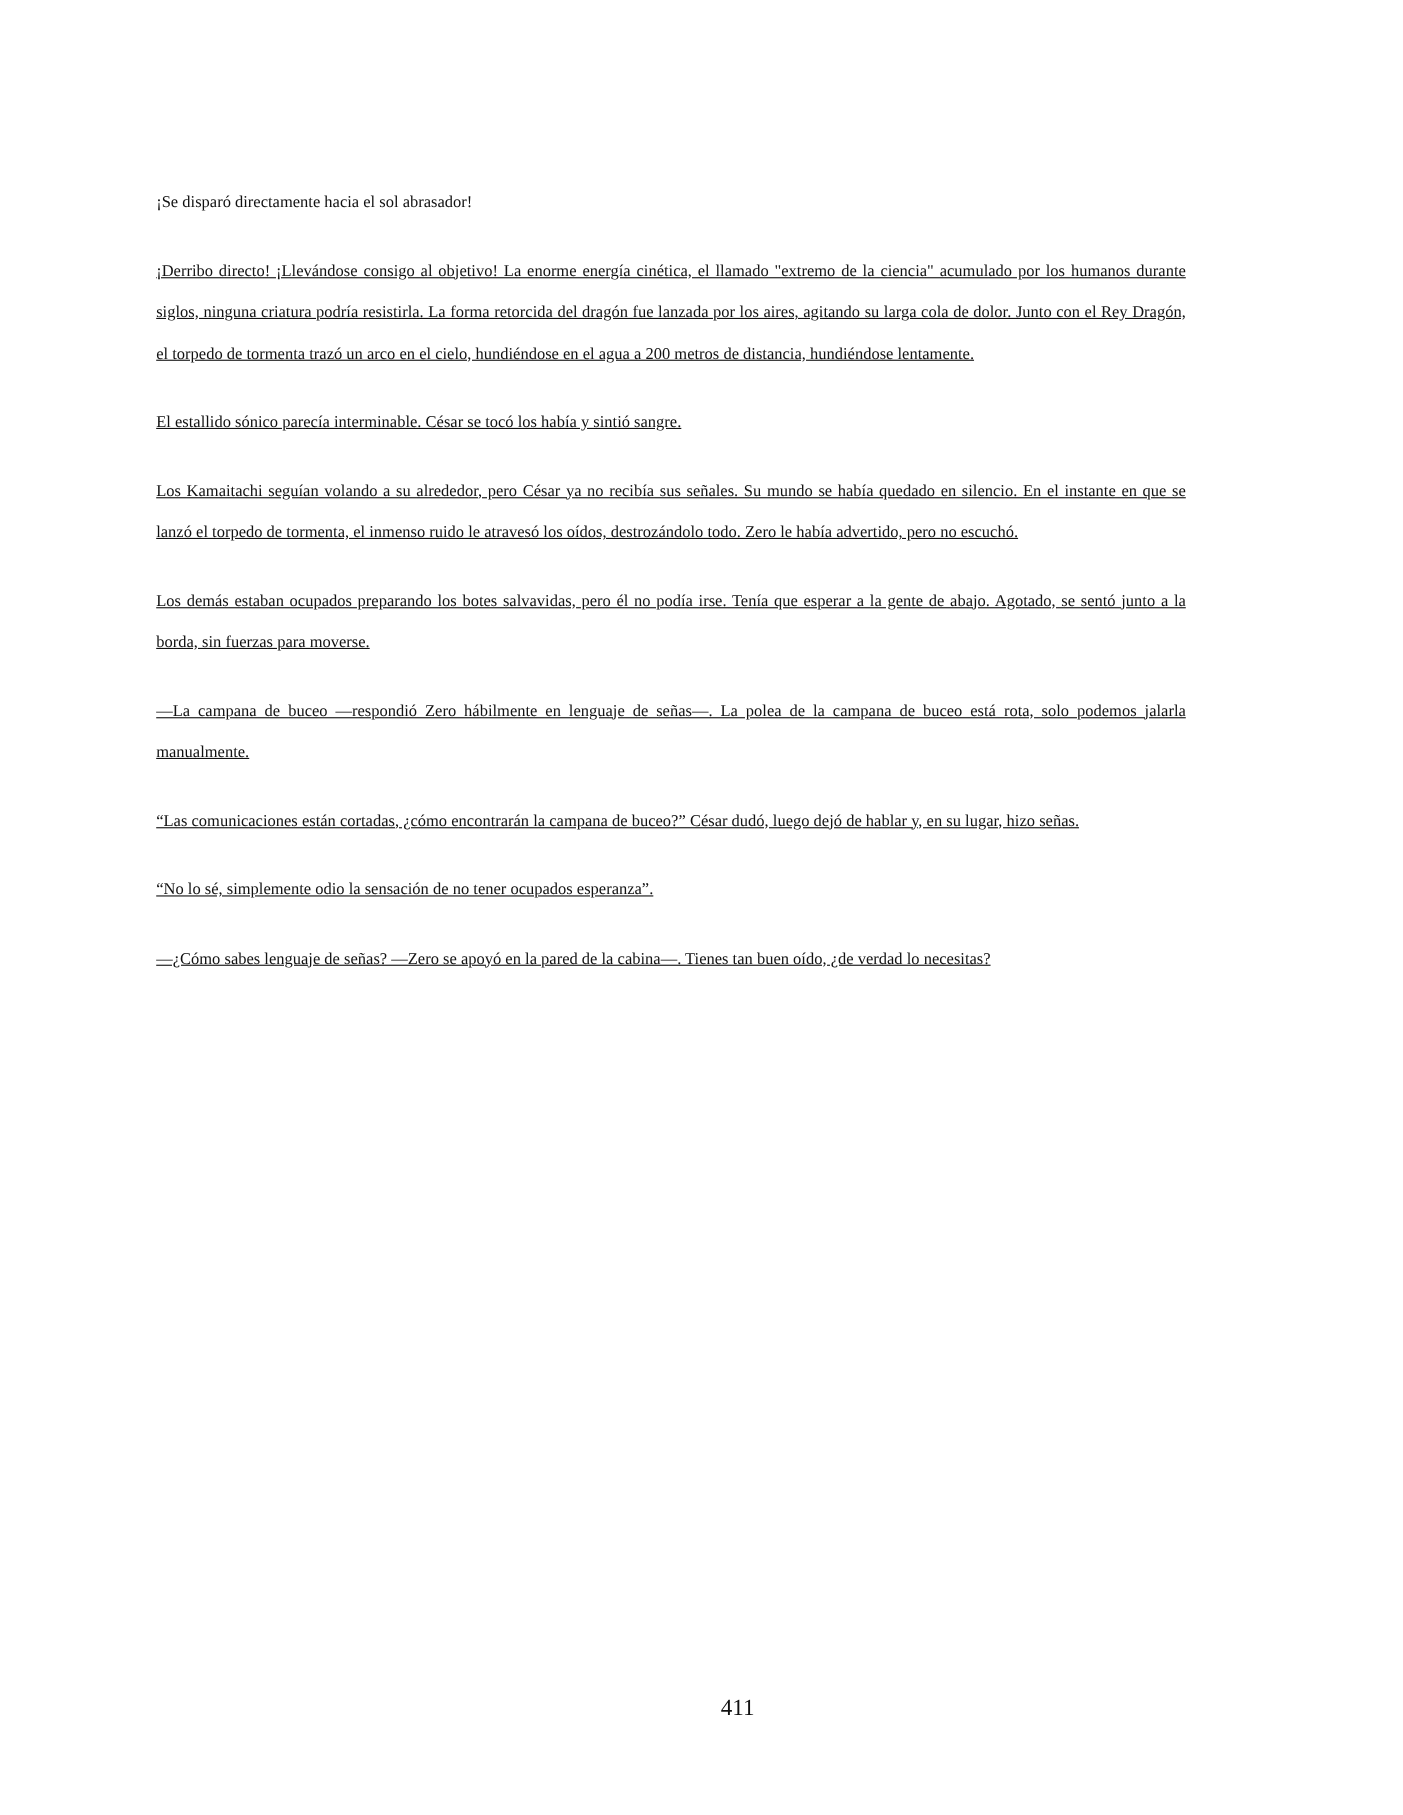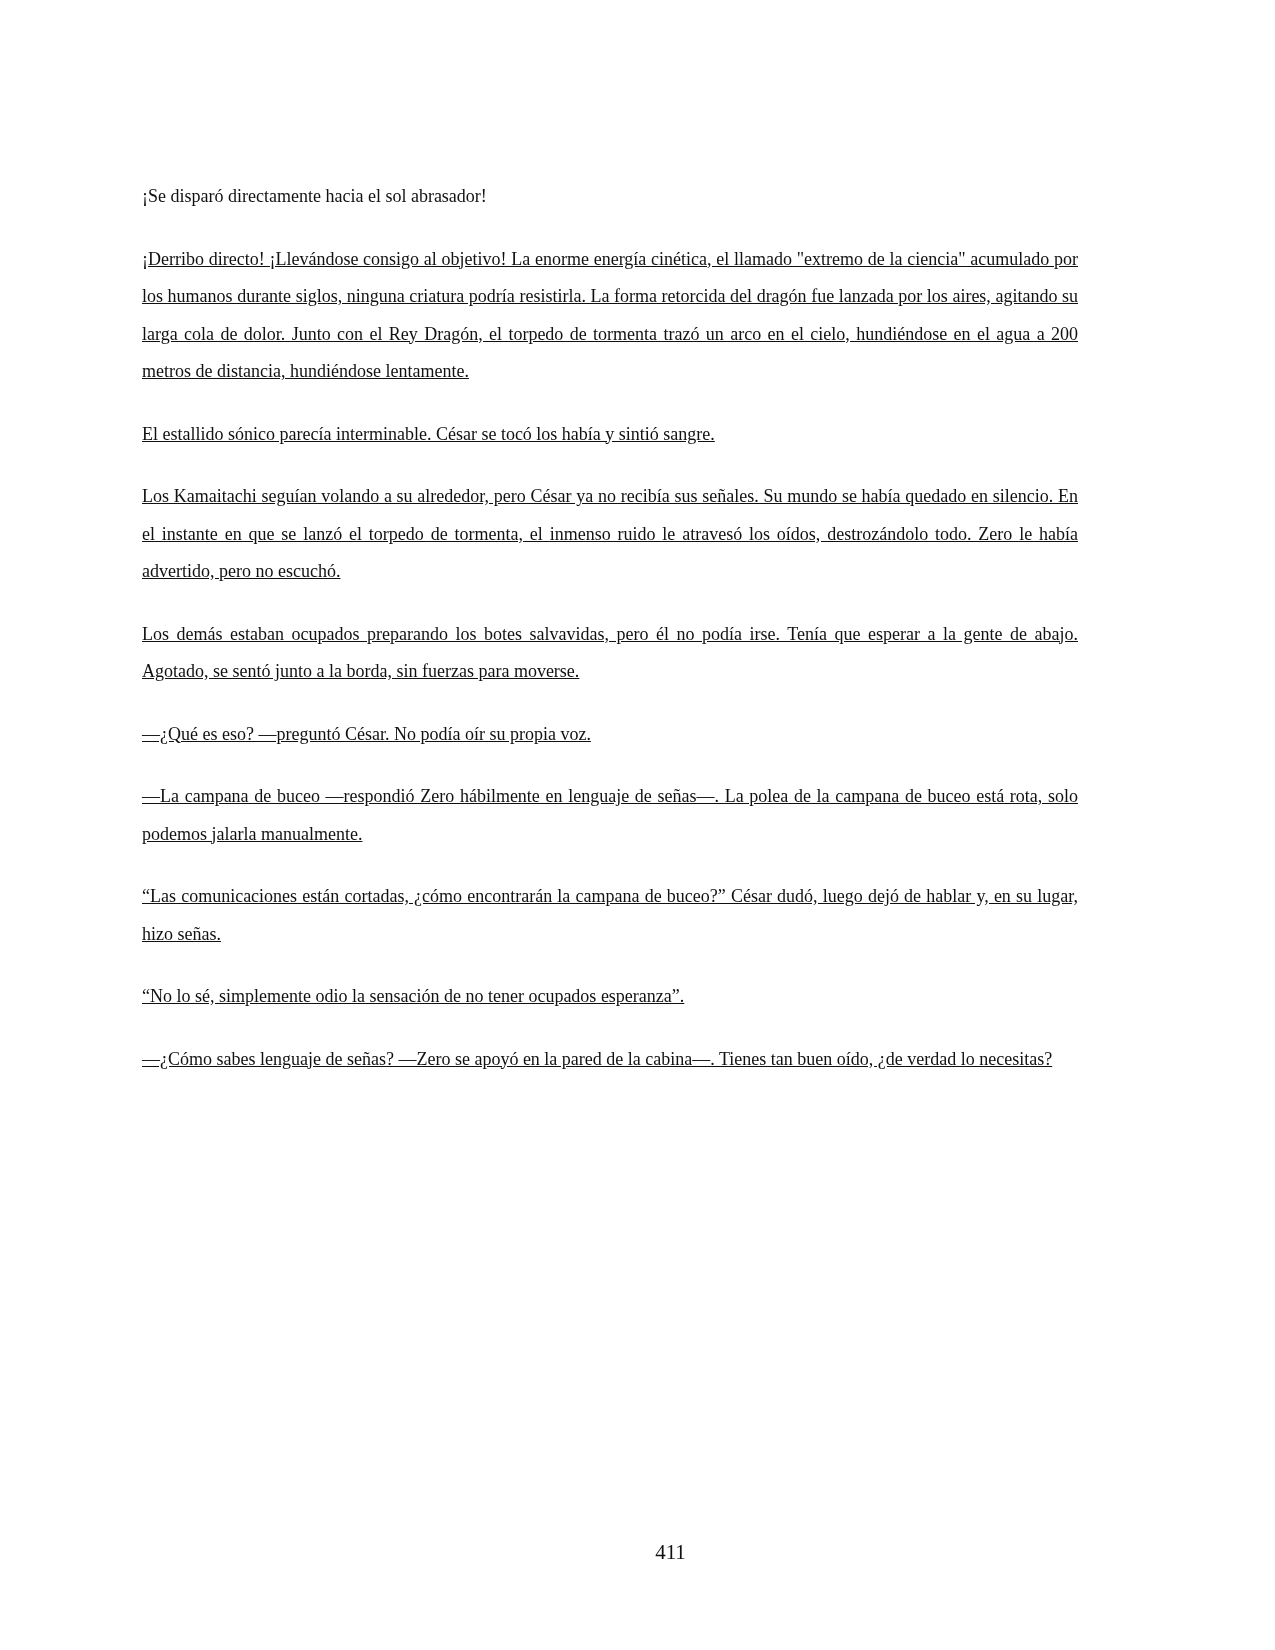--- a/index.html
+++ b/index.html
@@ -24,23 +24,23 @@
     background: #ffffff;
     box-sizing: border-box;
   }
   .text-column {
     position: absolute;
     left: 142px;
     top: 166px;
     width: 936px;
   }
   p.para {
-    margin: 12px 0 0 0;
+    margin: 0 0 0 0;
     padding: 0;
-    font-size: 18px;
+    font-size: 15px;
     line-height: 37.5px;
     text-align: justify;
     text-justify: inter-word;
     hyphens: none;
     -webkit-hyphens: none;
     color: #111111;
   }
   p.para + p.para {
     margin-top: 25px;
     text-decoration: underline;
@@ -62,21 +62,20 @@
 <body>
 
 <div class="page">
 
   <div class="text-column">
     <p class="para">¡Se disparó directamente hacia el sol abrasador!</p>
     <p class="para">¡Derribo directo! ¡Llevándose consigo al objetivo! La enorme energía cinética, el llamado "extremo de la ciencia" acumulado por los humanos durante siglos, ninguna criatura podría resistirla. La forma retorcida del dragón fue lanzada por los aires, agitando su larga cola de dolor. Junto con el Rey Dragón, el torpedo de tormenta trazó un arco en el cielo, hundiéndose en el agua a 200 metros de distancia, hundiéndose lentamente.</p>
     <p class="para">El estallido sónico parecía interminable. César se tocó los había y sintió sangre.</p>
     <p class="para">Los Kamaitachi seguían volando a su alrededor, pero César ya no recibía sus señales. Su mundo se había quedado en silencio. En el instante en que se lanzó el torpedo de tormenta, el inmenso ruido le atravesó los oídos, destrozándolo todo. Zero le había advertido, pero no escuchó.</p>
     <p class="para">Los demás estaban ocupados preparando los botes salvavidas, pero él no podía irse. Tenía que esperar a la gente de abajo. Agotado, se sentó junto a la borda, sin fuerzas para moverse.</p>
-    <p class="para">—¿Qué es eso? —preguntó César. No podía oír su propia voz.</p>
     <p class="para">—La campana de buceo —respondió Zero hábilmente en lenguaje de señas—. La polea de la campana de buceo está rota, solo podemos jalarla manualmente.</p>
     <p class="para">“Las comunicaciones están cortadas, ¿cómo encontrarán la campana de buceo?” César dudó, luego dejó de hablar y, en su lugar, hizo señas.</p>
     <p class="para">“No lo sé, simplemente odio la sensación de no tener ocupados esperanza”.</p>
     <p class="para">—¿Cómo sabes lenguaje de señas? —Zero se apoyó en la pared de la cabina—. Tienes tan buen oído, ¿de verdad lo necesitas?</p>
   </div>
 
   <div class="page-number">411</div>
 
 </div>
 

